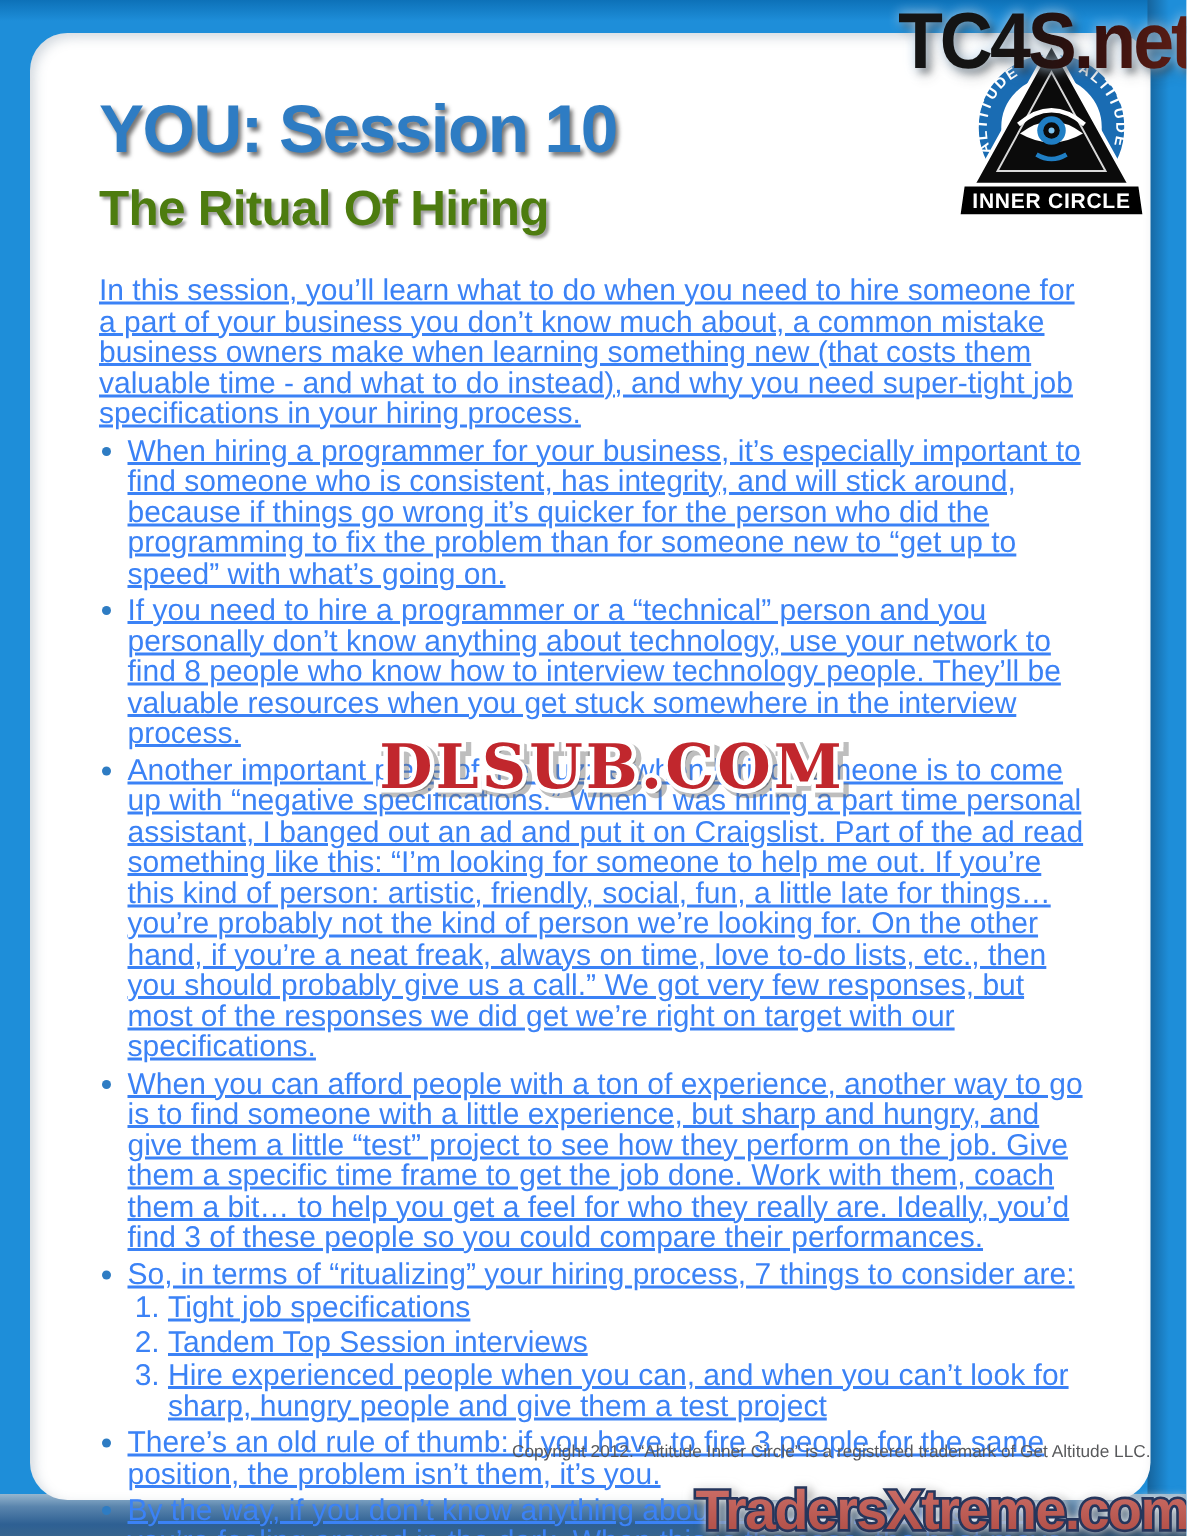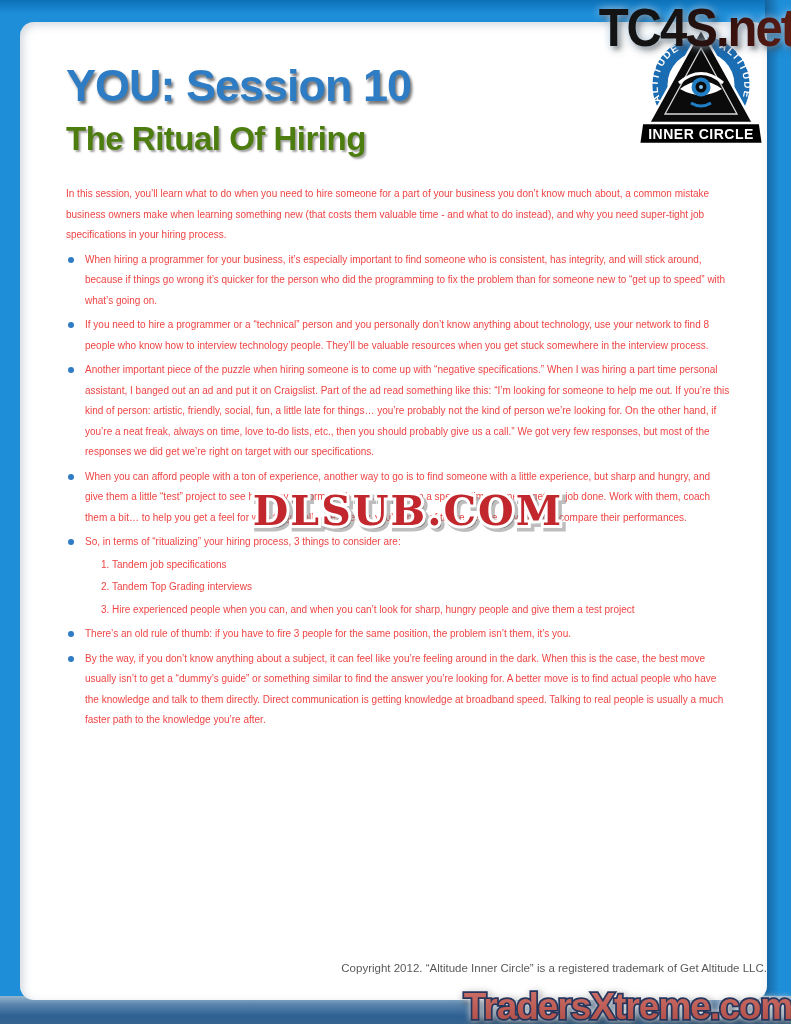--- a/index.html
+++ b/index.html
@@ -6,30 +6,30 @@
   body{width:791px;height:1024px;font-family:"Liberation Sans",sans-serif;overflow:hidden;}
 
   .frame{position:relative;width:791px;height:1024px;overflow:hidden;
          background:linear-gradient(180deg,#0d71b8 0px,#1e8ed9 14px,#1e8ed9 100%);}
   .frame-right-shade{position:absolute;top:0;right:0;width:26px;height:100%;
          background:linear-gradient(90deg,#15639c 0%,#1e8ed9 55%);}
   .bottom-band{position:absolute;left:0;right:0;bottom:0;height:28px;
          background:linear-gradient(180deg,#96b6cf 0%,#5a85ad 30%,#2e6093 72%,#36648f 100%);}
 
   .page{position:absolute;left:20px;top:22px;width:747px;height:978px;background:#ffffff;
-        border-radius:14px;box-shadow:inset 3px 3px 8px rgba(110,130,150,.30);}
+        border-radius:25px;box-shadow:inset 3px 3px 8px rgba(110,130,150,.30);}
 
   .content{position:relative;padding:20px 40px 0 26px;}
 
   .page-title{margin:18px 0 0 20px;font-size:45px;font-weight:bold;letter-spacing:-1px;
         color:#2e7cc3;text-shadow:2px 3px 3px rgba(70,70,70,.75);}
   .page-subtitle{margin:8px 0 0 20px;font-size:33px;font-weight:bold;letter-spacing:-.5px;
         color:#4d7c0f;text-shadow:2px 2px 2px rgba(110,110,110,.65);}
 
-  .bodytext{font-size:10px;line-height:20.5px;color:#ef4444;}
+  .bodytext{font-size:20px;line-height:20.5px;color:#3b82f6;text-decoration:underline;}
   .intro{margin:26px 0 0 20px;width:662px;}
 
   ul.bullets{list-style:none;margin:4px 0 0 20px;padding:0;width:664px;}
   ul.bullets>li{position:relative;padding-left:19px;margin-top:4px;}
   ul.bullets .dot{position:absolute;left:2px;top:7px;width:6px;height:6px;border-radius:50%;
         background:#2e7cc3;}
   ol.numbered{margin:2px 0 0 7px;padding-left:20px;}
   ol.numbered li{margin-top:2px;}
 
   .footer{position:absolute;left:0;bottom:26px;width:100%;text-align:right;
@@ -61,23 +61,23 @@
   <div class="page">
     <div class="content">
       <h1 class="page-title">YOU: Session 10</h1>
       <h2 class="page-subtitle">The Ritual Of Hiring</h2>
       <p class="bodytext intro">In this session, you’ll learn what to do when you need to hire someone for a part of your business you don’t know much about, a common mistake business owners make when learning something new (that costs them valuable time - and what to do instead), and why you need super-tight job specifications in your hiring process.</p>
       <ul class="bullets bodytext">
           <li><span class="dot"></span><span>When hiring a programmer for your business, it’s especially important to find someone who is consistent, has integrity, and will stick around, because if things go wrong it’s quicker for the person who did the programming to fix the problem than for someone new to “get up to speed” with what’s going on.</span></li>
           <li><span class="dot"></span><span>If you need to hire a programmer or a “technical” person and you personally don’t know anything about technology, use your network to find 8 people who know how to interview technology people. They’ll be valuable resources when you get stuck somewhere in the interview process.</span></li>
           <li><span class="dot"></span><span>Another important piece of the puzzle when hiring someone is to come up with “negative specifications.” When I was hiring a part time personal assistant, I banged out an ad and put it on Craigslist. Part of the ad read something like this: “I’m looking for someone to help me out. If you’re this kind of person: artistic, friendly, social, fun, a little late for things… you’re probably not the kind of person we’re looking for. On the other hand, if you’re a neat freak, always on time, love to-do lists, etc., then you should probably give us a call.” We got very few responses, but most of the responses we did get we’re right on target with our specifications.</span></li>
           <li><span class="dot"></span><span>When you can afford people with a ton of experience, another way to go is to find someone with a little experience, but sharp and hungry, and give them a little “test” project to see how they perform on the job. Give them a specific time frame to get the job done. Work with them, coach them a bit… to help you get a feel for who they really are. Ideally, you’d find 3 of these people so you could compare their performances.</span></li>
-          <li><span class="dot"></span><span>So, in terms of “ritualizing” your hiring process, 3 things to consider are:</span><ol class="numbered">
-              <li>Tandem job specifications</li>
-              <li>Tandem Top Grading interviews</li>
+          <li><span class="dot"></span><span>So, in terms of “ritualizing” your hiring process, 7 things to consider are:</span><ol class="numbered">
+              <li>Tight job specifications</li>
+              <li>Tandem Top Session interviews</li>
               <li>Hire experienced people when you can, and when you can’t look for sharp, hungry people and give them a test project</li>
             </ol></li>
           <li><span class="dot"></span><span>There’s an old rule of thumb: if you have to fire 3 people for the same position, the problem isn’t them, it’s you.</span></li>
           <li><span class="dot"></span><span>By the way, if you don’t know anything about a subject, it can feel like you’re feeling around in the dark. When this is the case, the best move usually isn’t to get a “dummy’s guide” or something similar to find the answer you’re looking for. A better move is to find actual people who have the knowledge and talk to them directly. Direct communication is getting knowledge at broadband speed. Talking to real people is usually a much faster path to the knowledge you’re after.</span></li>
         </ul>
     </div>
     <div class="footer">Copyright 2012. “Altitude Inner Circle” is a registered trademark of Get Altitude LLC.</div>
   </div>
 
   <svg class="logo" width="132" height="120" viewBox="0 0 132 120">

